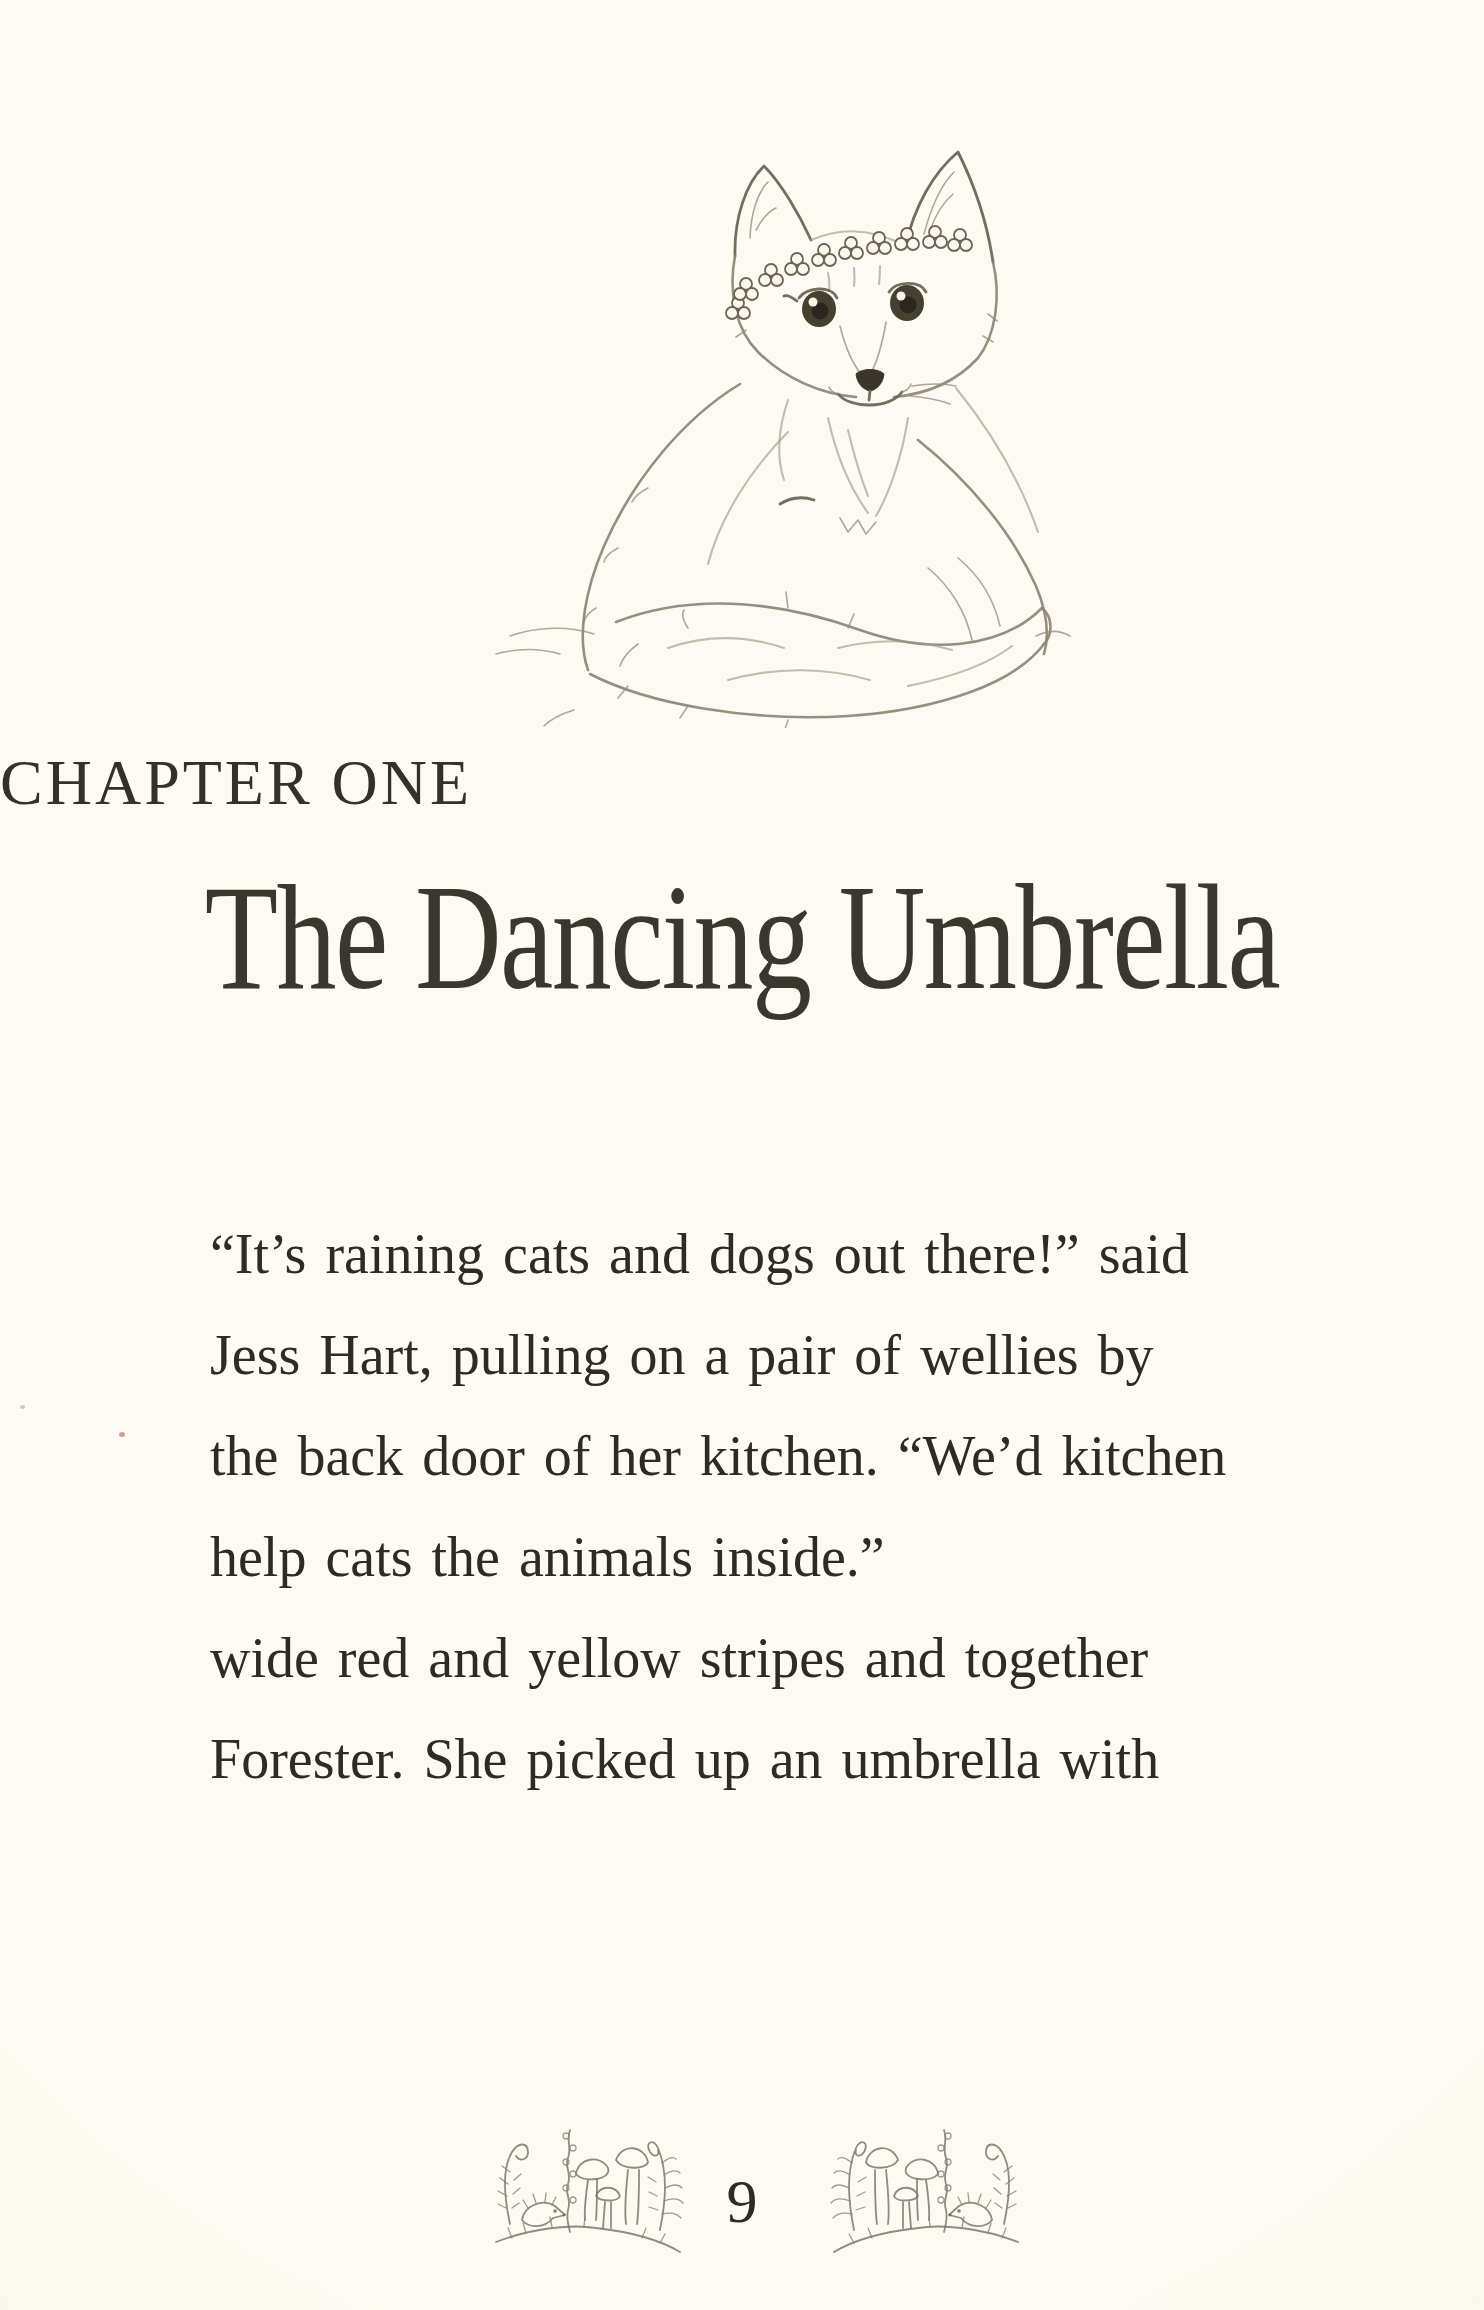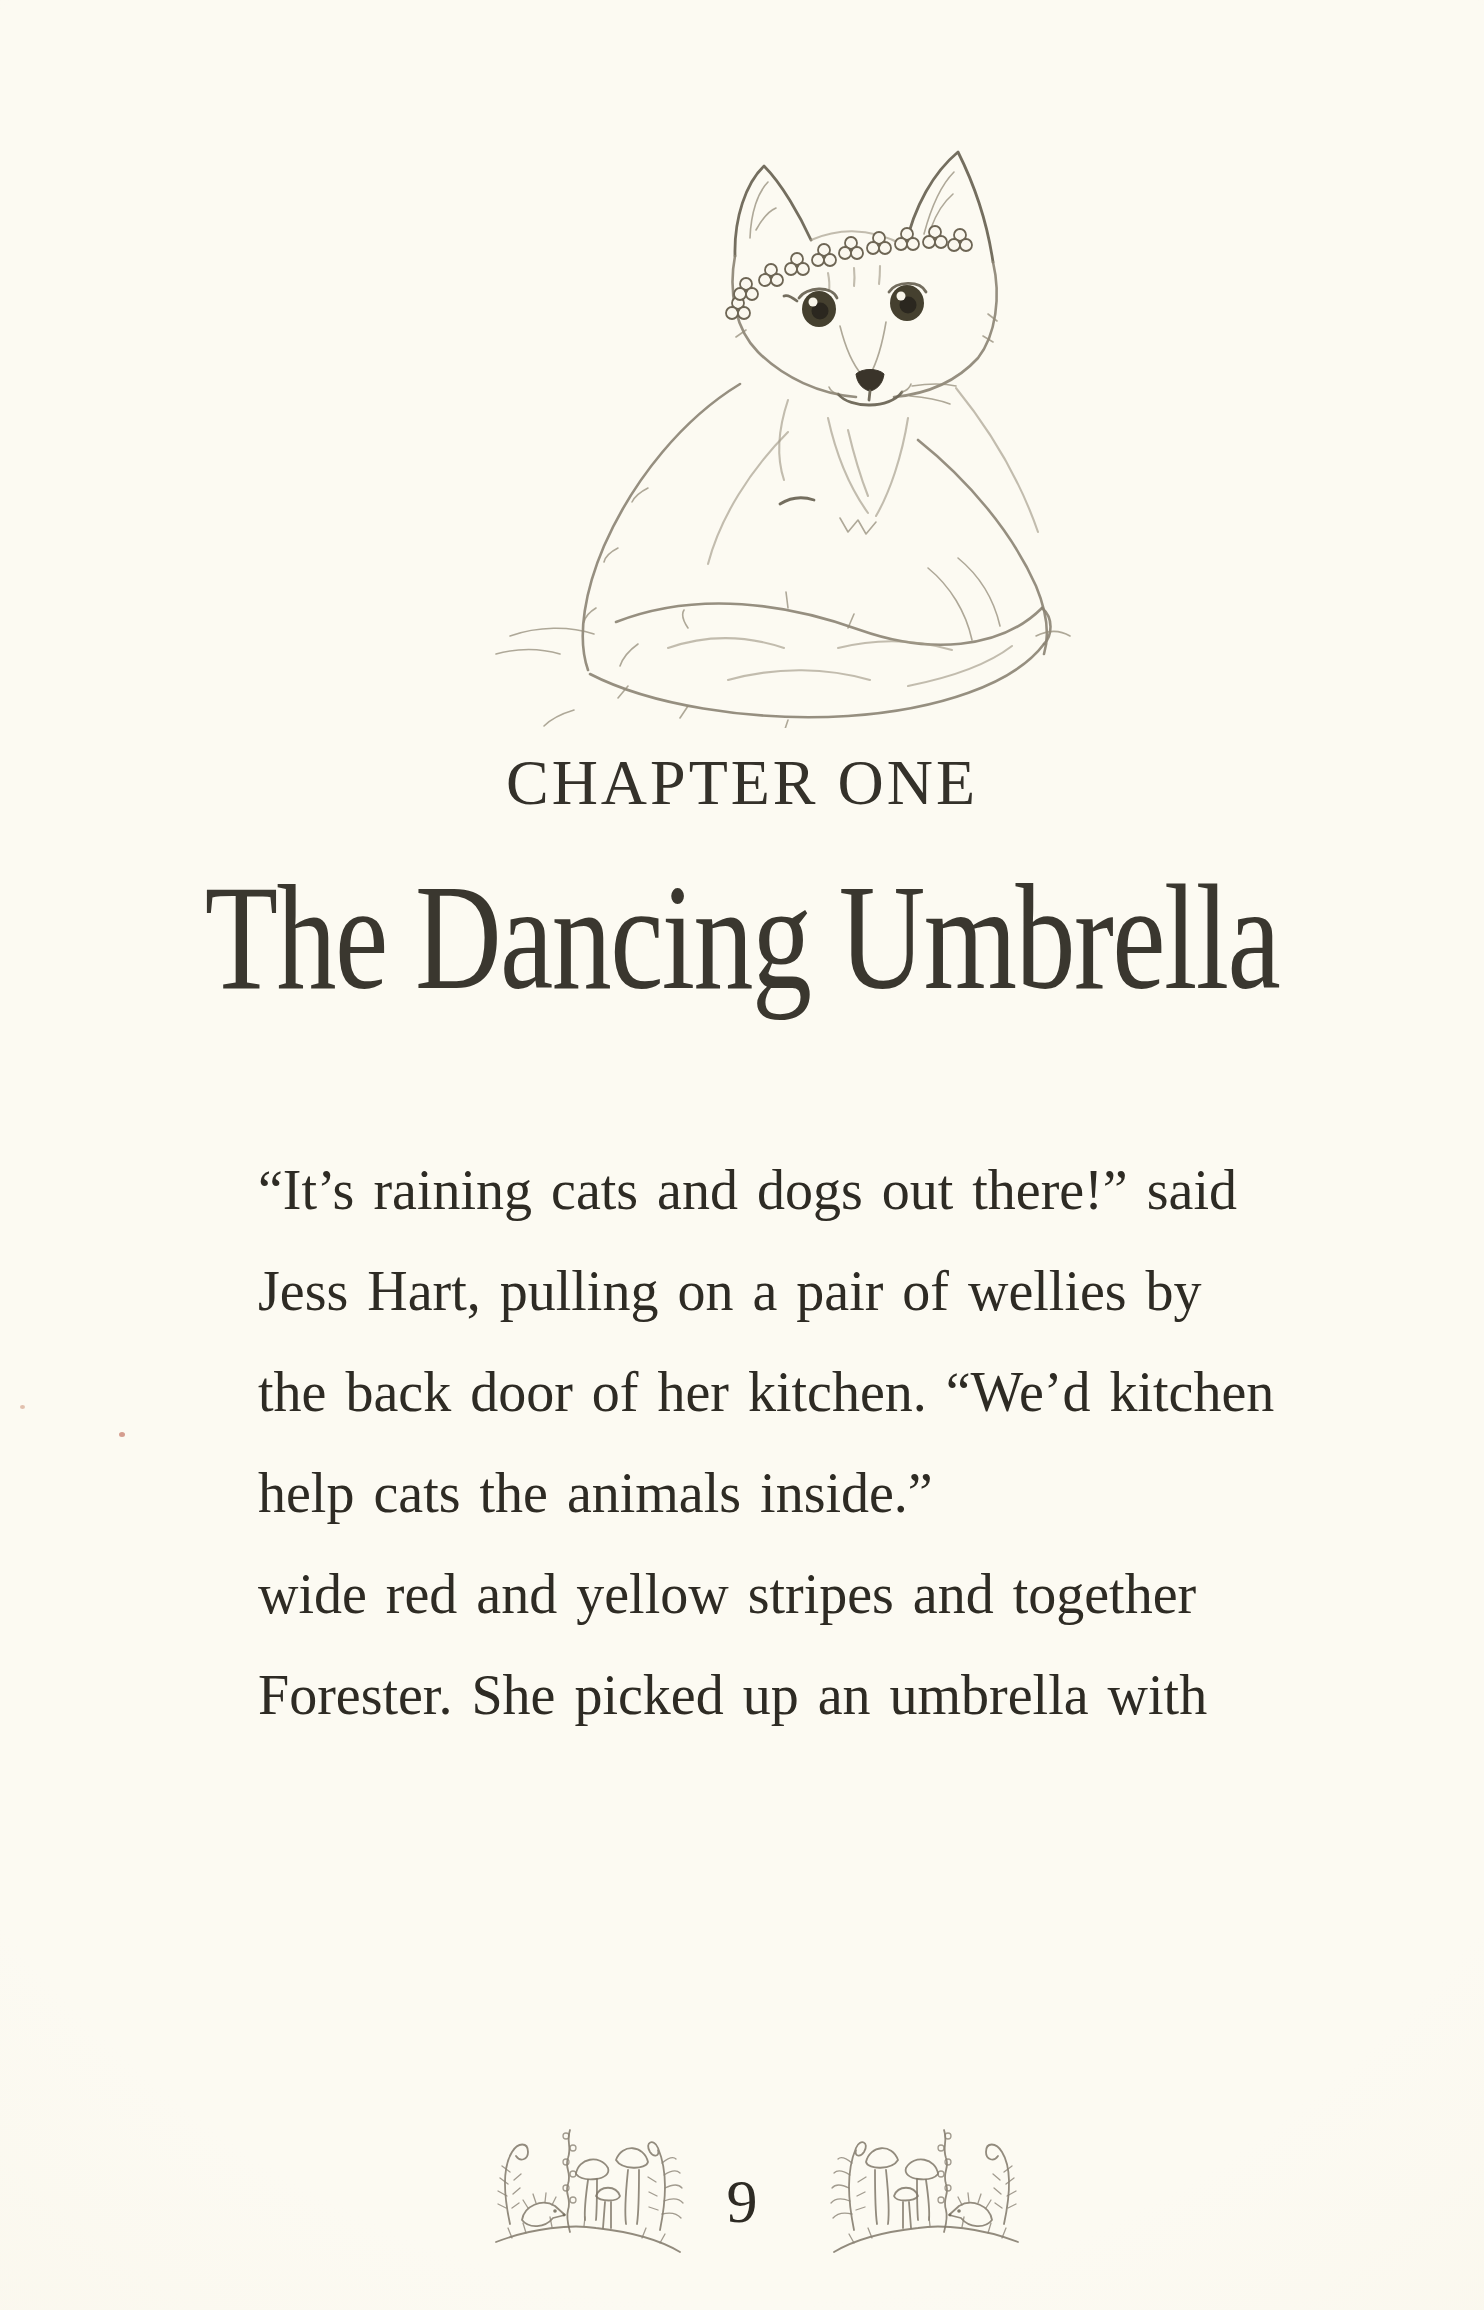--- a/index.html
+++ b/index.html
@@ -14,31 +14,31 @@
   .fox-art { position:absolute; left:488px; top:88px; width:584px; height:640px; }
   .pk      { fill:none; stroke:#8b8373; stroke-width:2.6; stroke-linecap:round; stroke-linejoin:round; opacity:.9; }
   .pk2     { fill:none; stroke:#6d6656; stroke-width:2.8; stroke-linecap:round; stroke-linejoin:round; opacity:.95; }
   .pk-soft { fill:none; stroke:#a39b89; stroke-width:2.1; stroke-linecap:round; stroke-linejoin:round; opacity:.65; }
   .pk-fine { fill:none; stroke:#948c7a; stroke-width:1.6; stroke-linecap:round; stroke-linejoin:round; opacity:.75; }
   .fl      { fill:#faf7ee; stroke:#6d6554; stroke-width:1.8; }
   .fl-dot  { fill:#6d6554; stroke:none; }
 
   
   .chapter-label {
-    position:absolute; left:0; top:748px; width:100%; text-align:center;
+    position:absolute; left:0; top:748px; width:100%; 
     font-size:64px; line-height:70px; letter-spacing:3px; color:#34312a;
   }
   .chapter-title {
     position:absolute; left:0; top:852px; width:100%; text-align:center;
     font-size:150px; line-height:170px; color:#3a372f; white-space:nowrap;
     transform:scaleX(0.8); transform-origin:50% 50%; letter-spacing:-2px;
   }
 
   
-  .body-text { position:absolute; left:210px; top:1140px; width:1140px; color:#2e2b24;margin-left:48px; }
+  .body-text { position:absolute; left:210px; top:1204px; width:1140px; color:#2e2b24; }
   .body-text .line {
     height:101px; line-height:101px; font-size:56px; word-spacing:5px; white-space:nowrap;
   }
   .body-text .line.indent { padding-left:62px; }
 
   
   .speck { position:absolute; border-radius:50%; }
   .speck.red1 { left:119px; top:1432px; width:6px; height:5px; background:#b5503e; opacity:.55; }
   .speck.red2 { left:20px;  top:1405px; width:5px; height:4px; background:#c07a5a; opacity:.45; }
 

